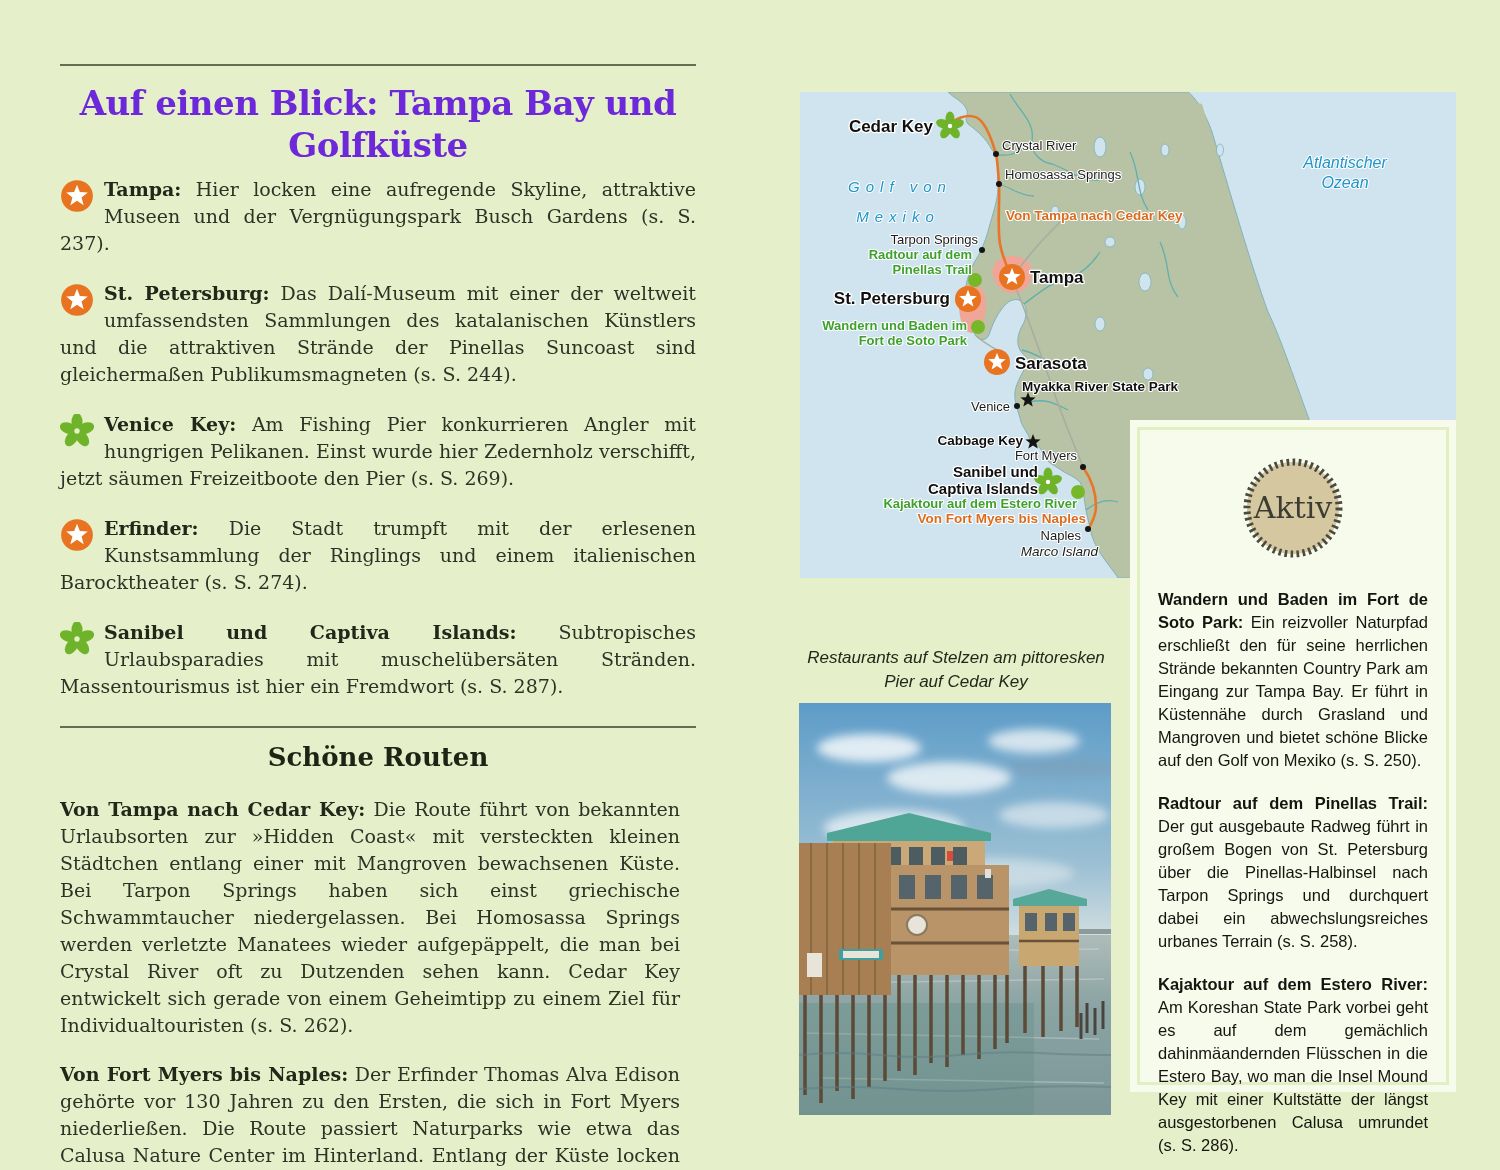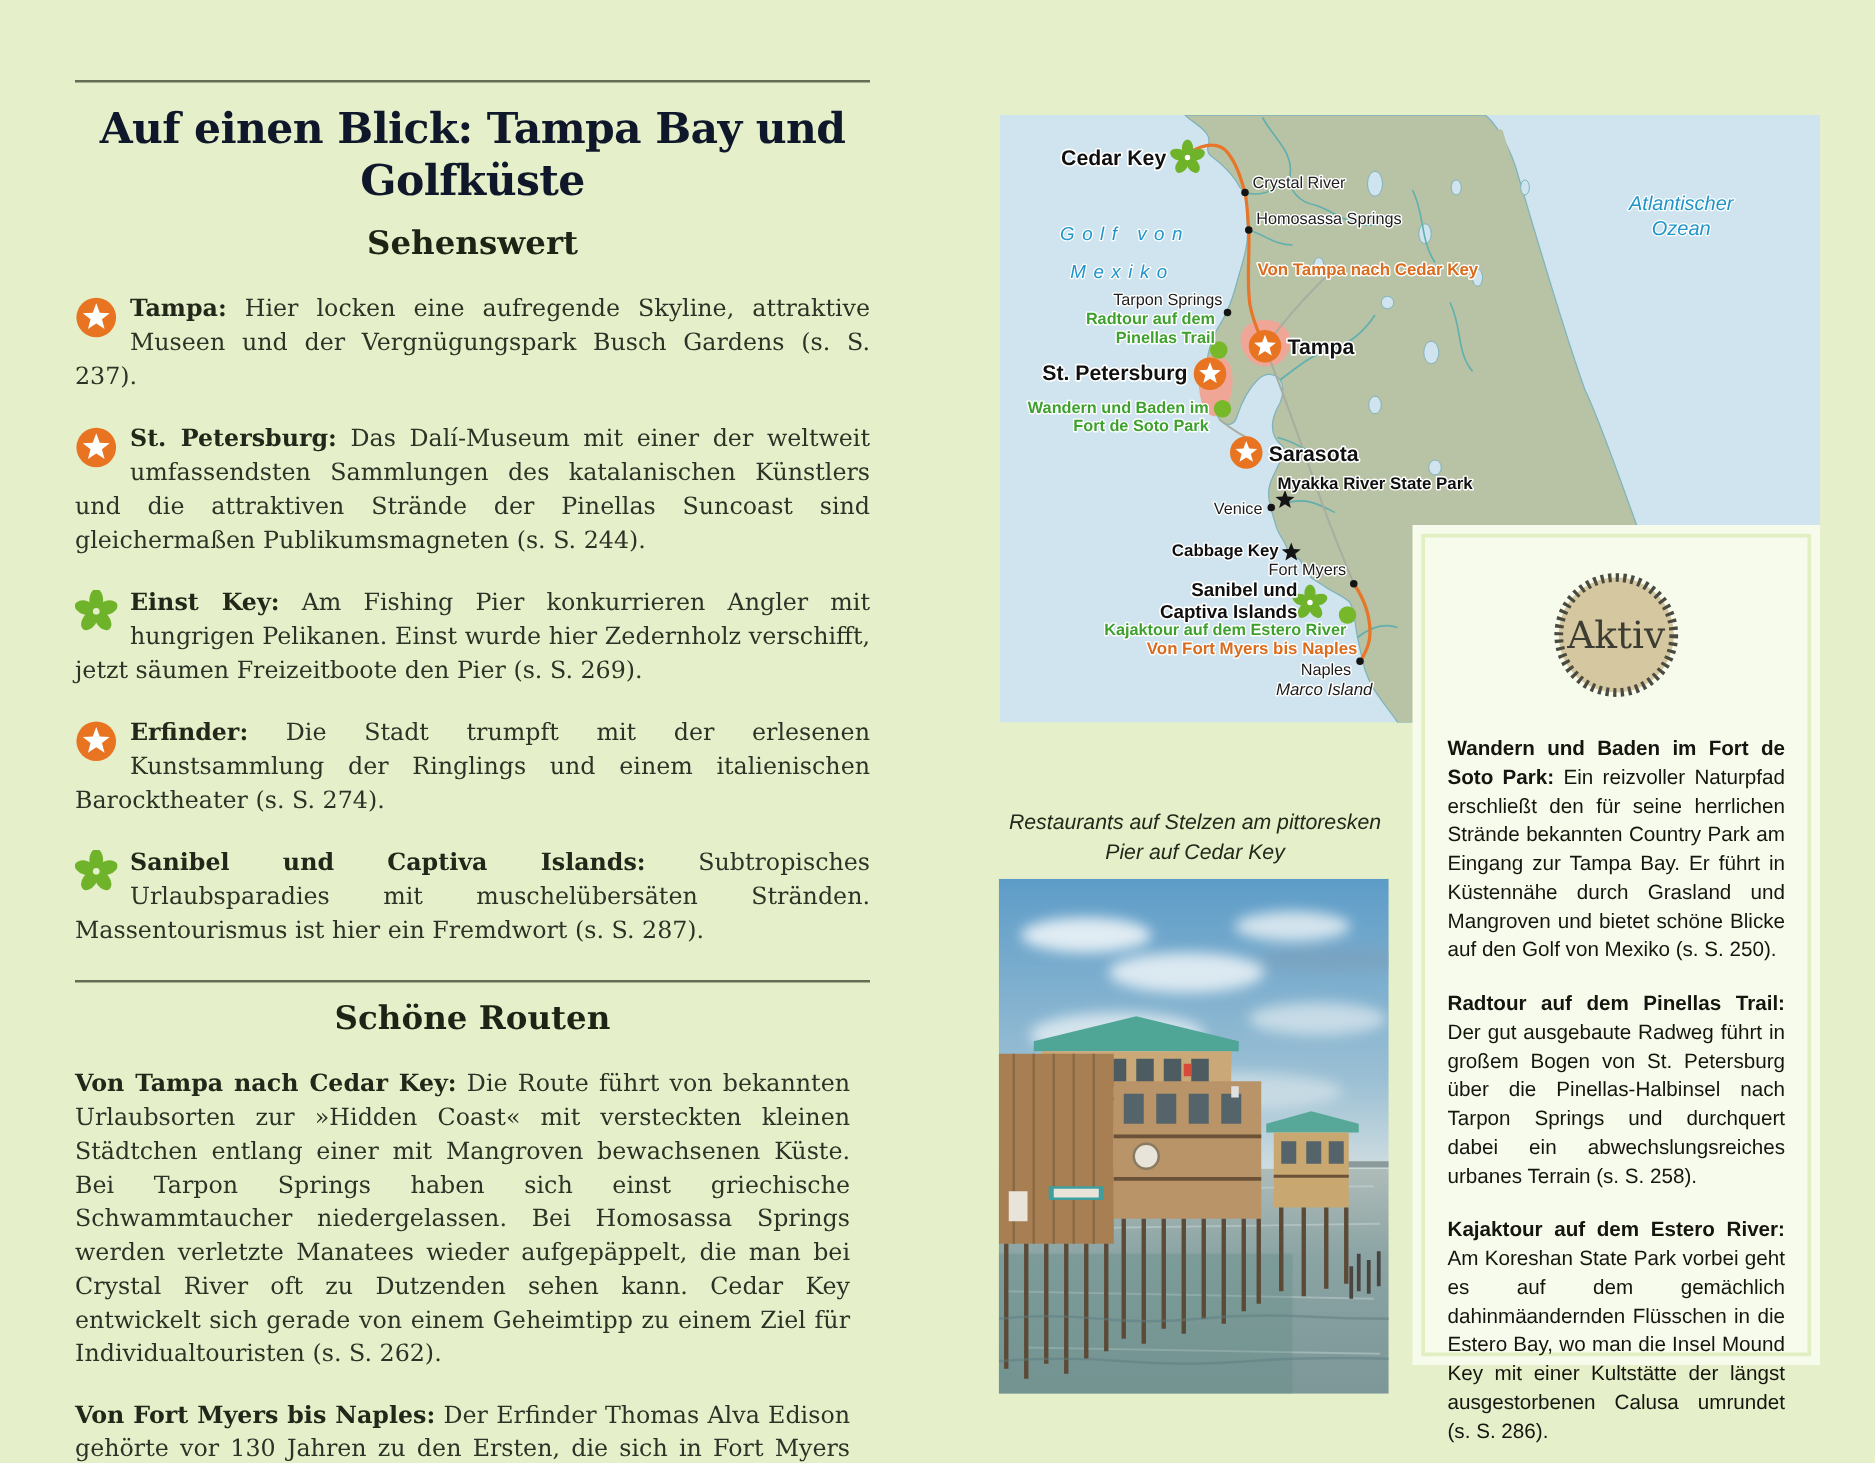--- a/index.html
+++ b/index.html
@@ -6,21 +6,21 @@
   body{
     width:1500px;height:1170px;position:relative;overflow:hidden;
     background:#e5efc9;
     font-family:"DejaVu Serif","Liberation Serif",serif;
     color:#2e3226;
   }
   
   .left-col{position:absolute;left:60px;top:64px;width:636px;}
   .rule{border-top:2px solid #676d55;height:0;margin:0;}
   .page-title{
-    font-size:34px;line-height:42px;font-weight:700;color:#0f172a;
+    font-size:34px;line-height:42px;font-weight:700;color:#6d28d9;
     text-align:center;letter-spacing:-0.5px;margin:16px 0 10px 0;
   }
   .col-heading{
     font-size:26px;font-weight:700;color:#1d2416;text-align:center;
     margin:14px 0 24px 0;
   }
   .sight-item{
     font-size:19px;line-height:27px;text-align:justify;margin:0 0 23px 0;
   }
   .sight-item .icn{float:left;width:34px;height:34px;margin:3px 10px 0 0;}
@@ -62,21 +62,20 @@
     margin:0 0 20px 0;
   }
   .aktiv-item b{font-weight:700;}
 </style>
 </head>
 <body>
 
 <div class="left-col">
   <div class="rule"></div>
   <h1 class="page-title">Auf einen Blick: Tampa Bay und Golfküste</h1>
-  <h2 class="col-heading">Sehenswert</h2>
 
   <div class="sight-item">
     <svg class="icn" viewBox="-12 -12 24 24">
         <circle r="11.2" fill="#e87320"></circle>
         <polygon fill="#ffffff" points="0,-8 2,-2.75 7.61,-2.47 3.23,1.05 4.7,6.47 0,3.4 -4.7,6.47 -3.23,1.05 -7.61,-2.47 -2,-2.75"></polygon>
       </svg>
     <b>Tampa:</b>
     <span>Hier locken eine aufregende Skyline, attraktive Museen und der Vergnügungspark Busch Gardens (s. S. 237).</span>
   </div>
 
@@ -93,21 +92,21 @@
     <svg class="icn" viewBox="-12 -12 24 24">
         <g fill="#6fb32a">
           <ellipse cx="0" cy="-6.4" rx="3.9" ry="6.2"></ellipse>
           <ellipse cx="0" cy="-6.4" rx="3.9" ry="6.2" transform="rotate(72)"></ellipse>
           <ellipse cx="0" cy="-6.4" rx="3.9" ry="6.2" transform="rotate(144)"></ellipse>
           <ellipse cx="0" cy="-6.4" rx="3.9" ry="6.2" transform="rotate(216)"></ellipse>
           <ellipse cx="0" cy="-6.4" rx="3.9" ry="6.2" transform="rotate(288)"></ellipse>
         </g>
         <circle r="1.9" fill="#e5efc9"></circle>
       </svg>
-    <b>Einst Key:</b>
+    <b>Venice Key:</b>
     <span>Am Fishing Pier konkurrieren Angler mit hungrigen Pelikanen. Einst wurde hier Zedernholz verschifft, jetzt säumen Freizeitboote den Pier (s. S. 269).</span>
   </div>
 
   <div class="sight-item">
     <svg class="icn" viewBox="-12 -12 24 24">
         <circle r="11.2" fill="#e87320"></circle>
         <polygon fill="#ffffff" points="0,-8 2,-2.75 7.61,-2.47 3.23,1.05 4.7,6.47 0,3.4 -4.7,6.47 -3.23,1.05 -7.61,-2.47 -2,-2.75"></polygon>
       </svg>
     <b>Erfinder:</b>
     <span>Die Stadt trumpft mit der erlesenen Kunstsammlung der Ringlings und einem italienischen Barocktheater (s. S. 274).</span>

